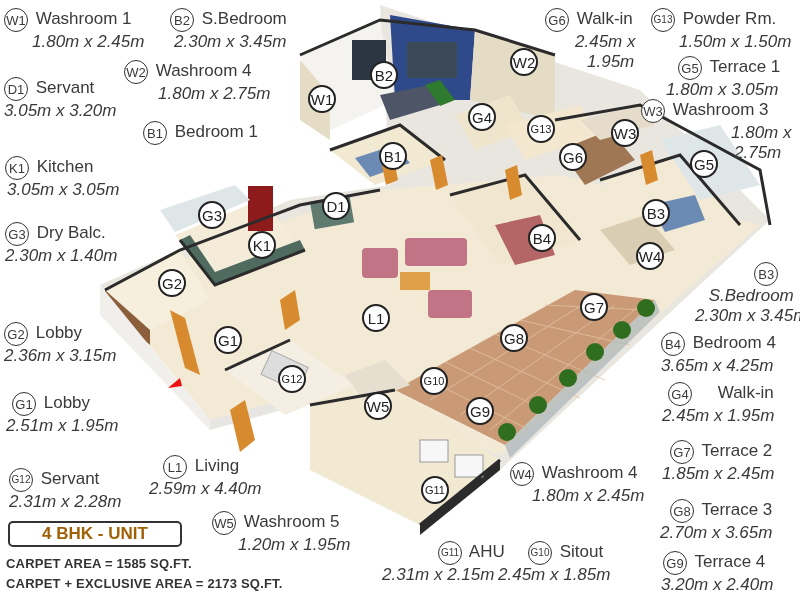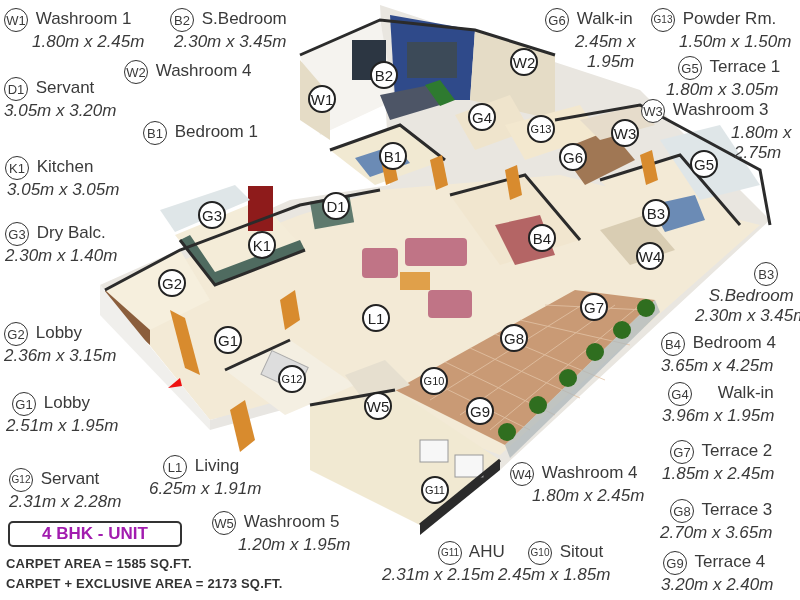--- a/index.html
+++ b/index.html
@@ -4,21 +4,21 @@
 <style>
   html,body{margin:0;padding:0;background:#fff;}
   body{width:800px;height:600px;position:relative;overflow:hidden;font-family:"Liberation Sans",sans-serif;color:#333;}
   .plan{position:absolute;left:0;top:0;width:800px;height:600px;}
   .legend{position:absolute;font-size:17px;line-height:20px;color:#3a3a3a;white-space:nowrap;}
   .legend .code{display:inline-flex;align-items:center;justify-content:center;width:24px;height:24px;border:1.6px solid #333;border-radius:50%;font-size:13px;line-height:1;vertical-align:middle;margin-right:3px;background:#fff;box-sizing:border-box;}
   .legend .code.small{font-size:10px;}
   .legend .dim{display:block;font-style:italic;}
   .marker{position:absolute;display:flex;align-items:center;justify-content:center;width:28px;height:28px;border:2px solid #222;border-radius:50%;background:#fff;font-size:15px;color:#222;box-sizing:border-box;transform:translate(-50%,-50%);}
   .marker.small{font-size:11px;}
-  .unit-box{position:absolute;left:8px;top:521px;width:174px;height:26px;border:2.5px solid #333;border-radius:5px;display:flex;align-items:center;justify-content:center;font-weight:bold;font-size:17px;color:#a21caf;box-sizing:border-box;}
+  .unit-box{position:absolute;left:8px;top:521px;width:174px;height:26px;border:2.5px solid #333;border-radius:5px;display:flex;align-items:center;justify-content:center;font-weight:bold;font-size:17px;color:#a16207;box-sizing:border-box;}
   .area{position:absolute;left:6px;font-weight:bold;font-size:13px;color:#333;white-space:nowrap;letter-spacing:0.2px;}
 </style>
 </head>
 <body>
 
 <svg class="plan" viewBox="0 0 800 600" xmlns="http://www.w3.org/2000/svg">
 
   <polygon points="100,285 290,200 390,185 380,5 640,90 770,220 500,470 420,420 300,395 220,420" fill="#e9e6e0"></polygon>
 
   <polygon points="105,290 300,215 380,190 560,175 760,225 500,455 420,425 290,400 210,420" fill="#f3ead6"></polygon>
@@ -168,20 +168,21 @@
 
 <div class="legend" style="left:170px;top:8px">
   <span class="code">B2</span>
   <span>S.Bedroom</span>
   <span class="dim" style="padding-left:4px">2.30m x 3.45m</span>
 </div>
 
 <div class="legend" style="left:124px;top:60px">
   <span class="code">W2</span>
   <span>Washroom 4</span>
+  <span class="dim" style="padding-left:34px">1.80m x 2.75m</span>
 </div>
 
 <div class="legend" style="left:4px;top:77px">
   <span class="code">D1</span>
   <span>Servant</span>
   <span class="dim">3.05m x 3.20m</span>
 </div>
 
 <div class="legend" style="left:143px;top:121px">
   <span class="code">B1</span>
@@ -214,21 +215,21 @@
 
 <div class="legend" style="left:9px;top:468px">
   <span class="code small">G12</span>
   <span>Servant</span>
   <span class="dim">2.31m x 2.28m</span>
 </div>
 
 <div class="legend" style="left:163px;top:455px">
   <span class="code">L1</span>
   <span>Living</span>
-  <span class="dim" style="margin-left:-14px">6.25m x 1.91m</span>
+  <span class="dim" style="margin-left:-14px">2.59m x 4.40m</span>
 </div>
 
 <div class="legend" style="left:212px;top:511px">
   <span class="code">W5</span>
   <span>Washroom 5</span>
   <span class="dim" style="padding-left:26px">1.20m x 1.95m</span>
 </div>
 
 <div class="legend" style="left:382px;top:541px">
   <span class="code small" style="margin-left:56px">G11</span>
@@ -282,21 +283,21 @@
 
 <div class="legend" style="left:661px;top:332px">
   <span class="code">B4</span>
   <span>Bedroom 4</span>
   <span class="dim">3.65m x 4.25m</span>
 </div>
 
 <div class="legend" style="left:668px;top:382px">
   <span class="code">G4</span>
   <span style="margin-left:18px">Walk-in</span>
-  <span class="dim" style="margin-left:-6px">3.96m x 1.95m</span>
+  <span class="dim" style="margin-left:-6px">2.45m x 1.95m</span>
 </div>
 
 <div class="legend" style="left:670px;top:440px">
   <span class="code">G7</span>
   <span>Terrace 2</span>
   <span class="dim" style="margin-left:-8px">1.85m x 2.45m</span>
 </div>
 
 <div class="legend" style="left:670px;top:499px">
   <span class="code">G8</span>

